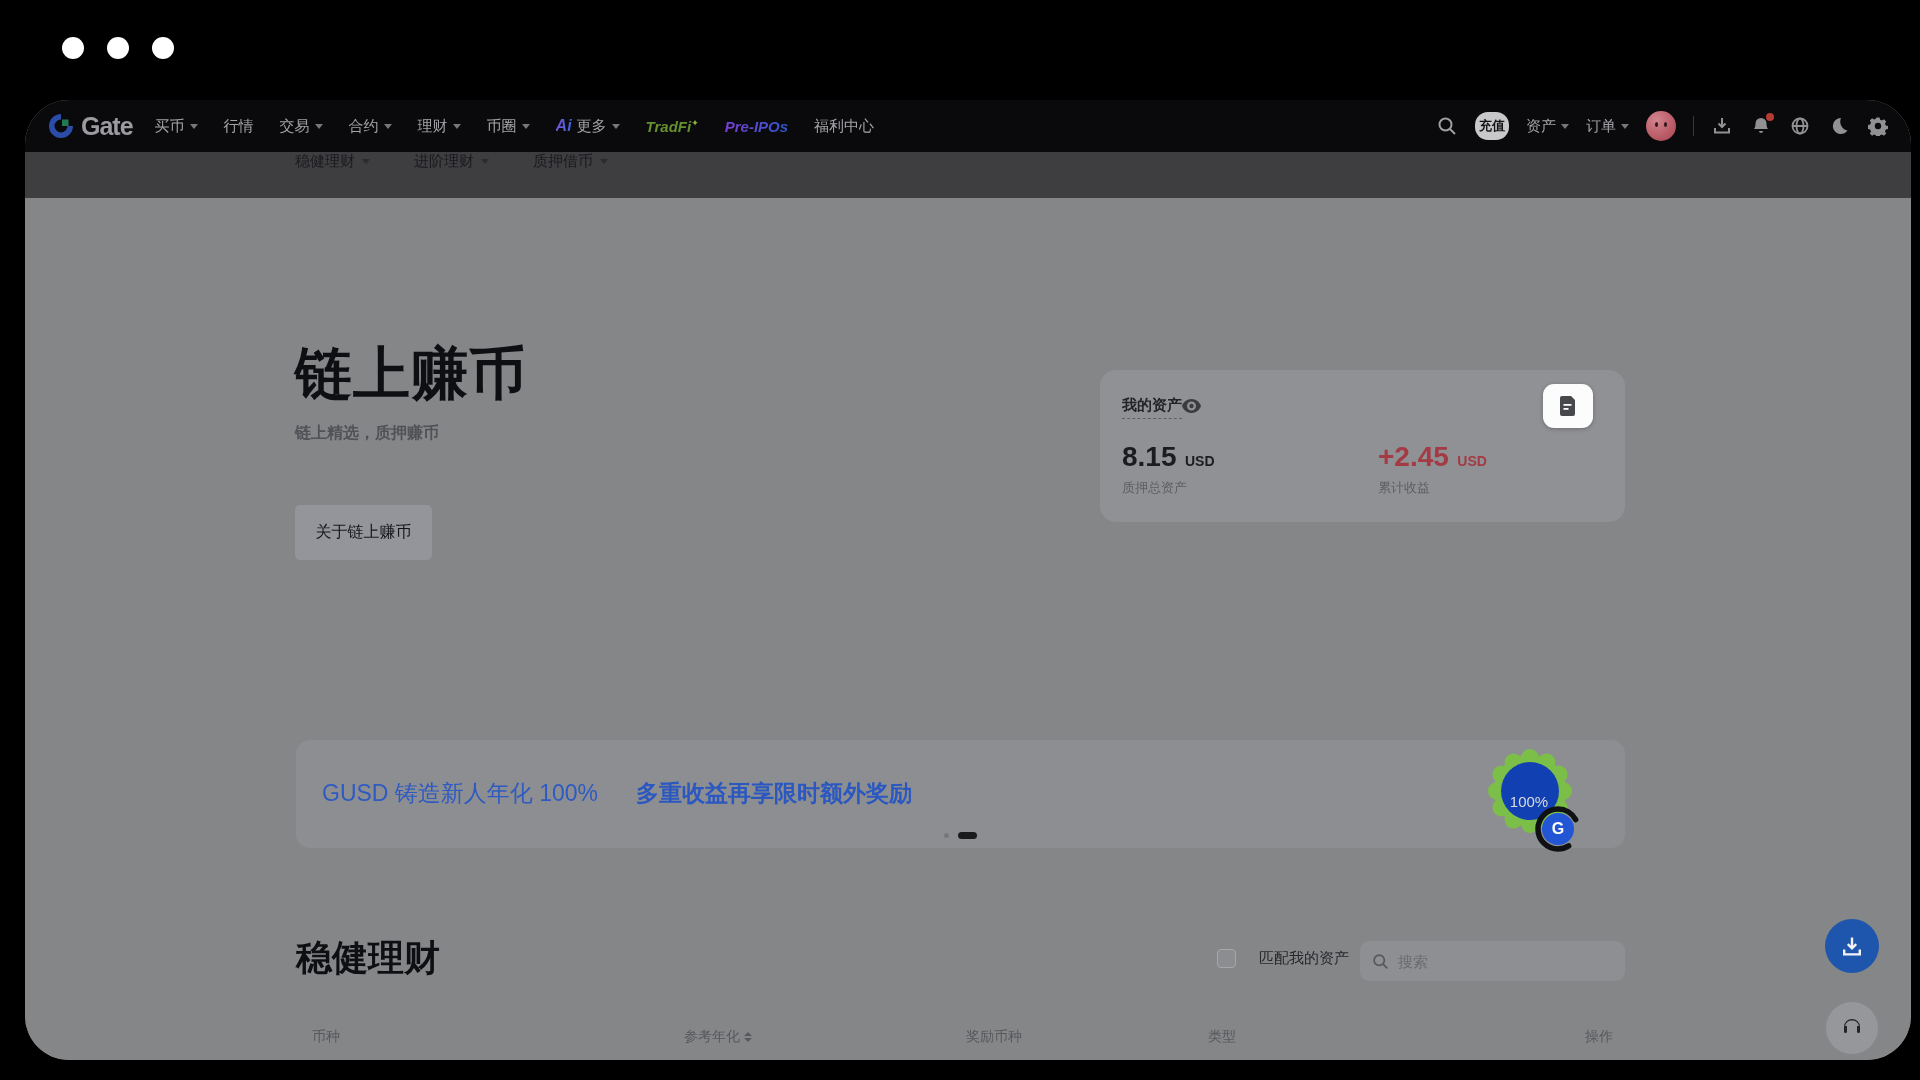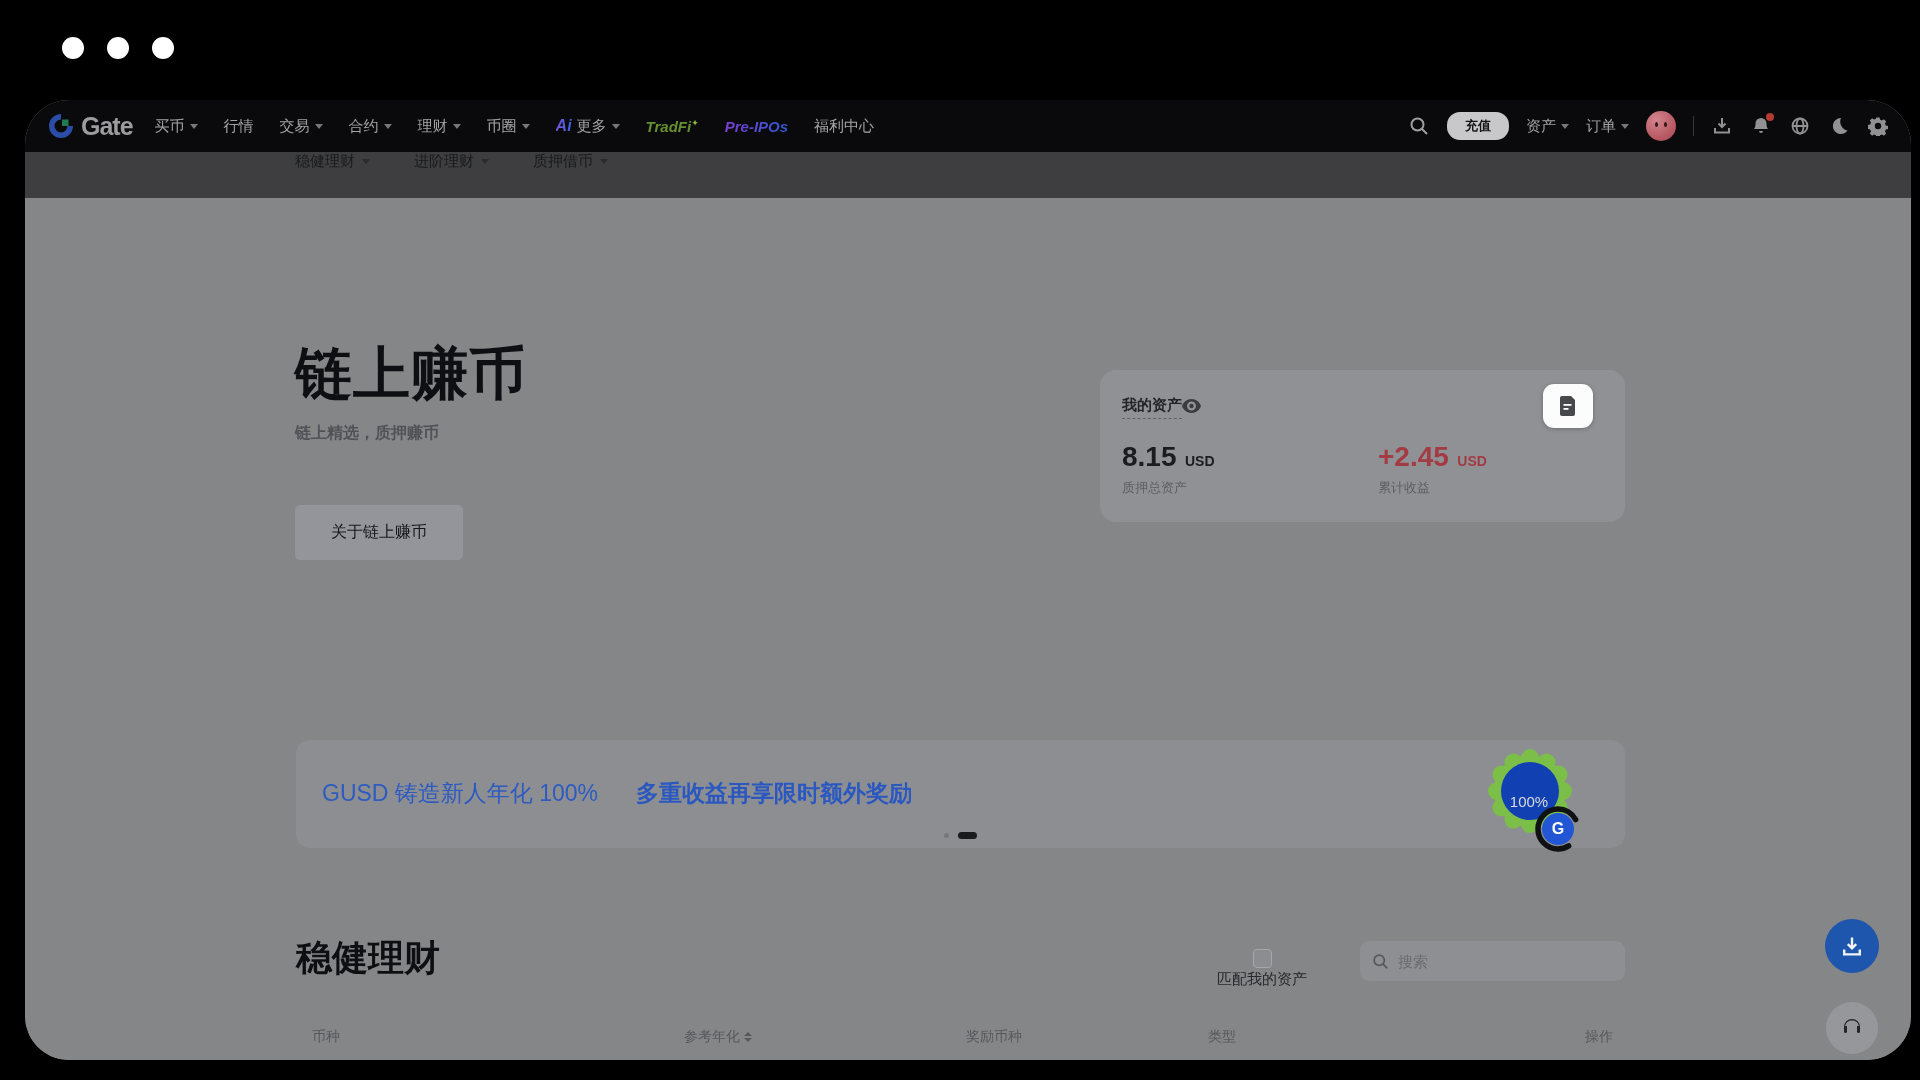--- a/index.html
+++ b/index.html
@@ -29,21 +29,21 @@
               -webkit-background-clip:text; background-clip:text; color:transparent; }
   .tradfi { color:#668f2f; font-weight:bold; font-style:italic; font-size:15px; }
   .tradfi sup { color:#8fb53f; font-size:9px; }
   .preipos { font-weight:bold; font-style:italic; font-size:15px;
              background:linear-gradient(90deg,#7a3ed2,#2f58cf);
              -webkit-background-clip:text; background-clip:text; color:transparent; }
   .nav-right { margin-left:auto; display:flex; align-items:center; gap:17px; }
   .icon-btn { width:22px; height:22px; display:flex; align-items:center; justify-content:center;
               position:relative; cursor:pointer; }
   .pill { background:#c8c8ca; color:#131316; font-size:13px; font-weight:bold;
-          padding:5px 18px; border-radius:13px; cursor:pointer; }
+          padding:5px 4px; border-radius:13px; cursor:pointer; }
   .avatar { width:30px; height:30px; border-radius:50%;
             background:radial-gradient(circle at 35% 30%, #d4848e 0%, #b55560 70%, #a14550 100%);
             position:relative; cursor:pointer; }
   .avatar .eye { position:absolute; top:11px; width:3px; height:5px; border-radius:50%; background:#33161c; }
   .avatar .eye.l { left:9px; } .avatar .eye.r { right:9px; }
   .divider { width:1px; height:20px; background:#38383a; }
   .bell-dot { position:absolute; top:-2px; right:-2px; width:8px; height:8px;
               border-radius:50%; background:#b53a30; }
 
   
@@ -51,21 +51,21 @@
             gap:44px; padding-left:270px; }
   .subnav-item { display:flex; align-items:center; gap:7px; color:#191a1d; font-size:15px; cursor:pointer; }
   .subnav-item .caret { border-top-color:#2a2b2e; }
 
   
   .content { position:relative; height:862px; background:#858688; }
 
   .hero-title { position:absolute; left:270px; top:138px; font-size:57px; font-weight:bold;
                 color:#0e0f12; letter-spacing:1px; }
   .hero-sub { position:absolute; left:270px; top:225px; font-size:16px; color:#515257;font-weight:bold; }
-  .about-btn { position:absolute; left:270px; top:307px; width:168px; height:55px;
+  .about-btn { position:absolute; left:270px; top:307px; width:137px; height:55px;
                background:#94959a; border:none; border-radius:5px; font-size:16px;
                color:#15161a; cursor:pointer; font-family:inherit; }
 
   
   .assets-card { position:absolute; left:1075px; top:172px; width:525px; height:152px;
                  background:#909194; border-radius:16px; padding:26px 30px 0 22px; }
   .card-head { display:flex; align-items:center; }
   .card-title { font-size:15px; font-weight:bold; color:#232428;
                 border-bottom:1px dashed #5f6065; padding-bottom:3px; }
   .doc-btn { position:absolute; right:32px; top:14px; width:50px; height:44px;
@@ -94,21 +94,21 @@
   .badge-pct { position:absolute; left:12px; top:23px; width:58px; height:58px;
                display:flex; align-items:center; justify-content:center;
                color:#d9dadd; font-size:15px; }
   .mini-g { position:absolute; left:46px; top:56px; width:48px; height:48px; }
   .mini-g .g { position:absolute; left:8px; top:8px; width:32px; height:32px;
                border-radius:50%; background:#2256d4; color:#fff; font-weight:bold;
                font-size:16px; display:flex; align-items:center; justify-content:center; }
 
   
   .prod-title { position:absolute; left:271px; top:736px; font-size:36px; font-weight:bold; color:#0e0f12; }
-  .match-row { position:absolute; left:1192px; top:751px; display:flex; align-items:center; gap:2px;flex-direction:column; }
+  .match-row { position:absolute; left:1192px; top:751px; display:flex; align-items:center; gap:23px; }
   .checkbox { width:19px; height:19px; border:1.5px solid #a6a7a9; border-radius:4px;
               background:#8c8d90; cursor:pointer; }
   .match-label { font-size:15px; color:#27282c; }
   .search-box { position:absolute; left:1335px; top:743px; width:265px; height:40px;
                 background:#8e8f92; border-radius:9px; display:flex; align-items:center;
                 padding:0 12px; gap:9px; }
   .search-box input { border:none; background:transparent; outline:none; font-size:15px;
                       color:#2a2b2e; width:200px; font-family:inherit; }
   .search-box input::placeholder { color:#6b6c70; }
 

